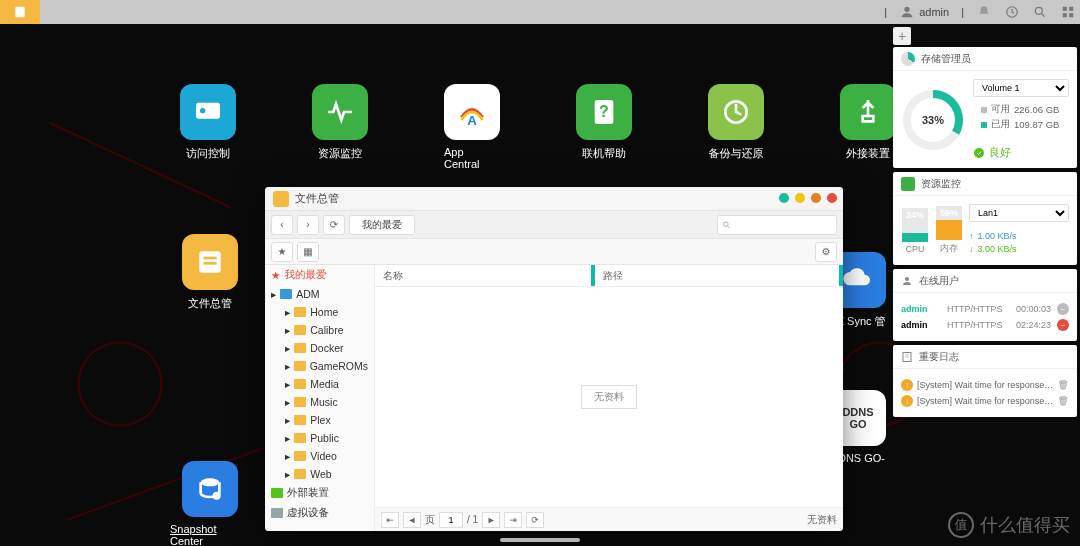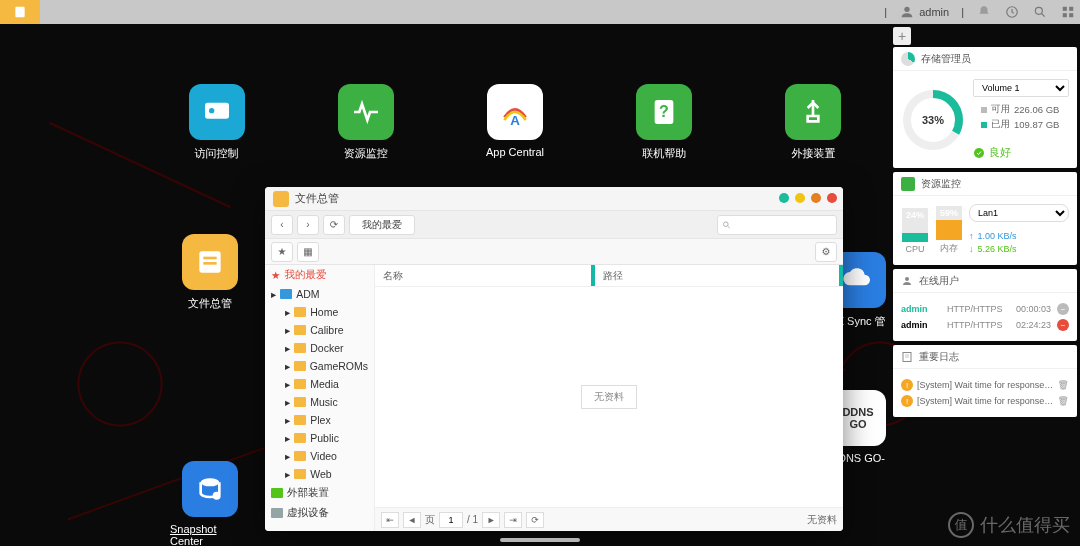--- a/index.html
+++ b/index.html
@@ -89,21 +89,21 @@
 .dot { width: 6px; height: 6px; }
 .status-good { color: #52c41a; display: flex; align-items: center; gap: 4px; margin-top: 14px; font-size: 11px; }
 
 
 .resmon-body { display: flex; gap: 6px; align-items: center; }
 .gauge { width: 28px; display: flex; flex-direction: column; align-items: center; gap: 2px; }
 .gauge-bar { width: 26px; height: 34px; background: #e8e8e8; position: relative; display: flex; align-items: flex-start; justify-content: center; padding-top: 2px; font-size: 9px; color: #fff; font-weight: 600; }
 .gauge-fill { position: absolute; bottom: 0; left: 0; right: 0; }
 .gauge-label { font-size: 9px; color: #888; }
 .net-info { flex: 1; font-size: 9px; }
-.net-select { width: 100%; height: 18px; border: 1px solid #ddd; border-radius: 8px; font-size: 9px; padding: 0 4px; margin-bottom: 6px; background: #fff; }
+.net-select { width: 100%; height: 18px; border: 1px solid #ddd; border-radius: 2px; font-size: 9px; padding: 0 4px; margin-bottom: 6px; background: #fff; }
 .net-line { display: flex; align-items: center; gap: 4px; margin: 3px 0; }
 
 
 .user-row { display: flex; align-items: center; font-size: 9px; padding: 2px 0; gap: 6px; }
 .user-row .name { width: 40px; font-weight: 600; }
 .user-row .name.active { color: #1abc9c; }
 .user-row .proto { color: #888; flex: 1; }
 .user-row .time { color: #888; }
 .user-row .del { width: 12px; height: 12px; border-radius: 50%; display: flex; align-items: center; justify-content: center; color: #fff; font-size: 8px; cursor: pointer; }
 
@@ -207,20 +207,29 @@
         <span>App Central</span>
       </div>
     <div class="app-icon">
         <div class="tile tile-green">
           <svg viewBox="0 0 24 24">
             <rect x="5" y="3" width="14" height="18" rx="2" fill="#fff"></rect>
             <text x="12" y="16" text-anchor="middle" font-size="12" fill="#3cb043" font-weight="700">?</text>
           </svg>
         </div>
         <span>联机帮助</span>
+      </div>
+    <div class="app-icon">
+        <div class="tile" style="background:#8bc34a">
+          <svg viewBox="0 0 24 24">
+            <circle cx="12" cy="12" r="8" fill="none" stroke="#fff" stroke-width="2"></circle>
+            <path d="M12 6v6l4 2" stroke="#fff" stroke-width="2" fill="none"></path>
+          </svg>
+        </div>
+        <span>备份与还原</span>
       </div>
     <div class="app-icon">
         <div class="tile tile-green">
           <svg viewBox="0 0 24 24">
             <path d="M12 3v12M8 9l4-4 4 4M8 15h8v4H8z" stroke="#fff" stroke-width="2" fill="none"></path>
           </svg>
         </div>
         <span>外接装置</span>
       </div>
   </div>
@@ -403,21 +412,21 @@
         <div class="gauge-label">内存</div>
       </div>
       <div class="net-info">
         <select class="net-select"><option>Lan1</option></select>
         <div class="net-line">
             <span style="color:#3498db">↑</span>
             <span style="color:#3498db">1.00 KB/s</span>
           </div>
         <div class="net-line">
             <span style="color:#52c41a">↓</span>
-            <span style="color:#52c41a">5.26 KB/s</span>
+            <span style="color:#52c41a">3.00 KB/s</span>
           </div>
       </div>
     </div>
   </div>
 
   <div class="widget">
     <div class="widget-hdr">
         <svg width="12" height="12" viewBox="0 0 24 24">
           <circle cx="12" cy="8" r="4" fill="#888"></circle>
           <path d="M4 20c0-4 4-6 8-6s8 2 8 6" fill="#888"></path>

